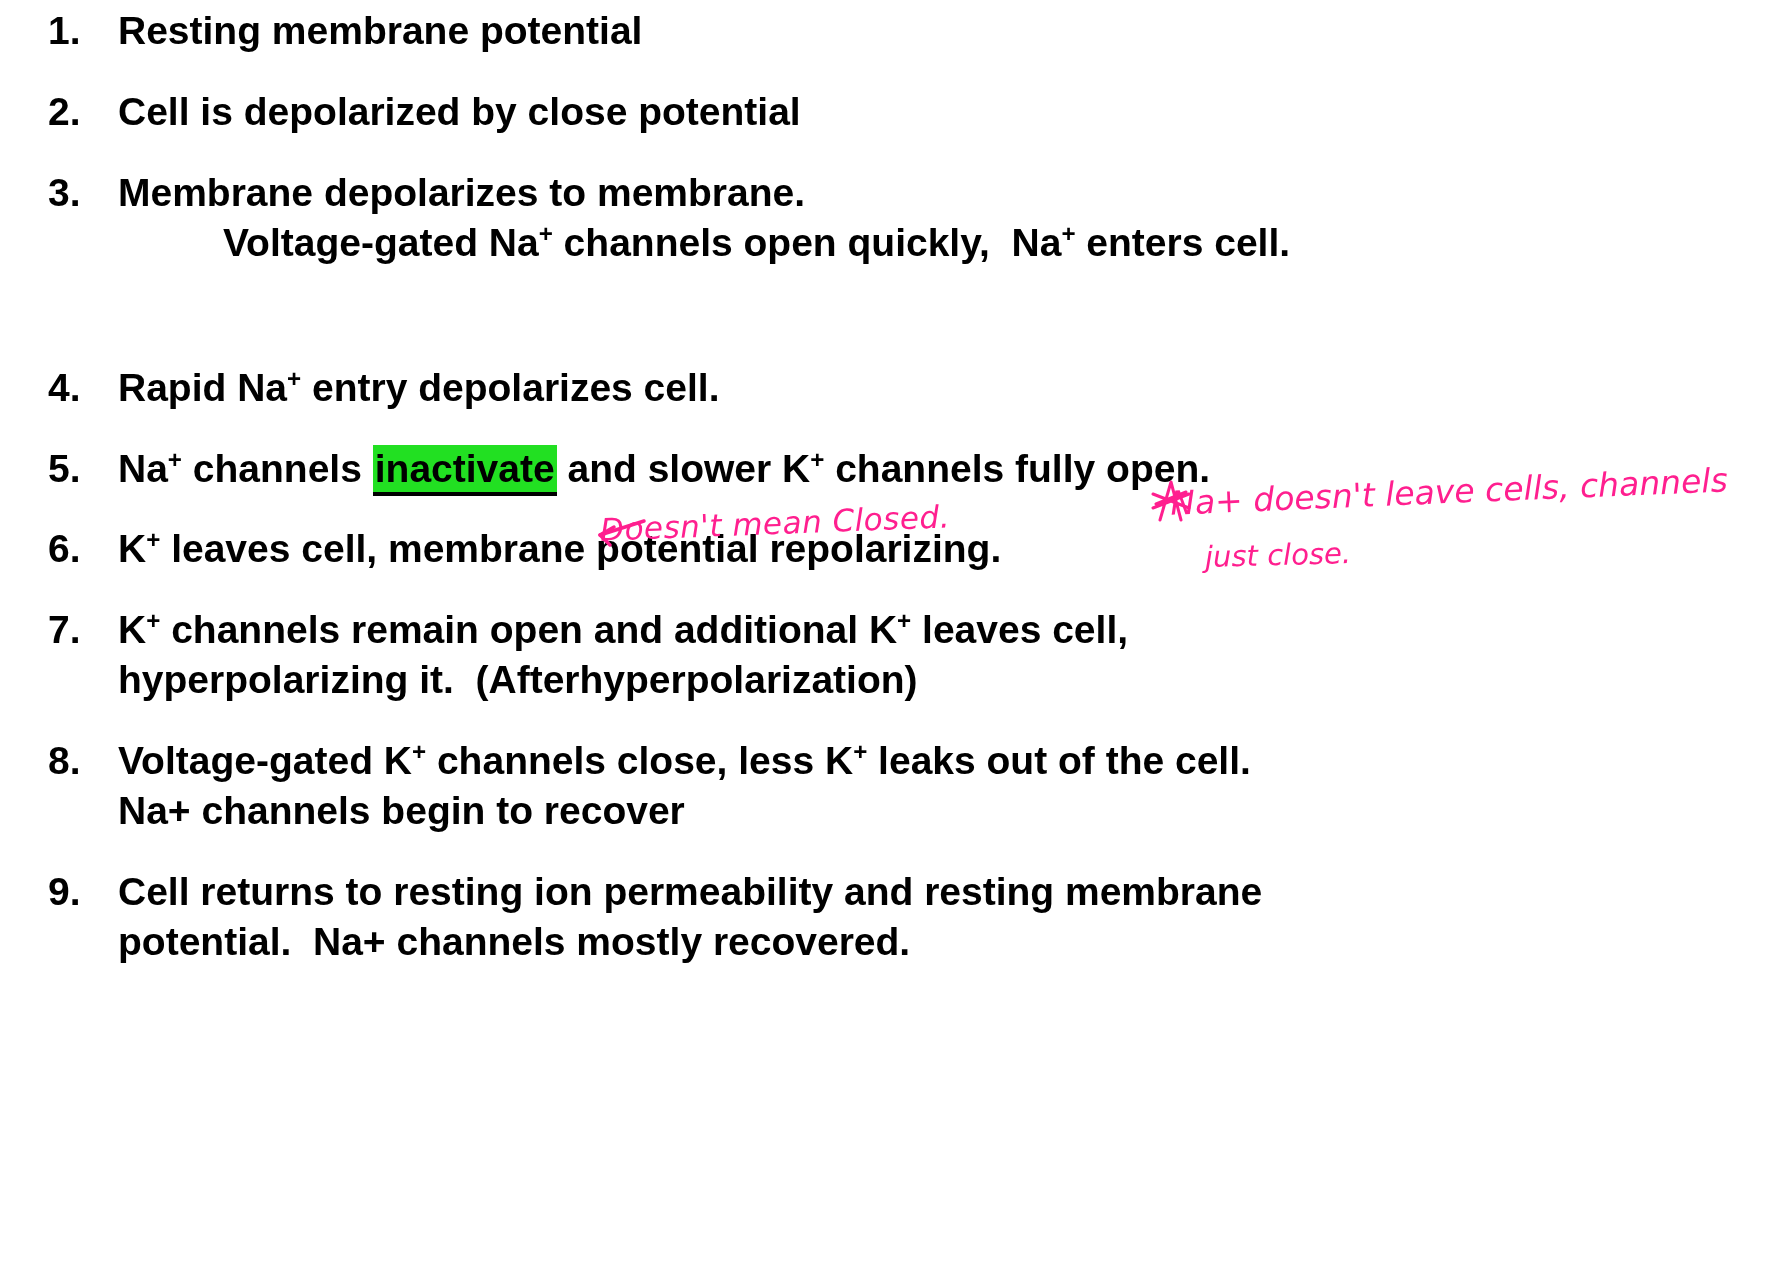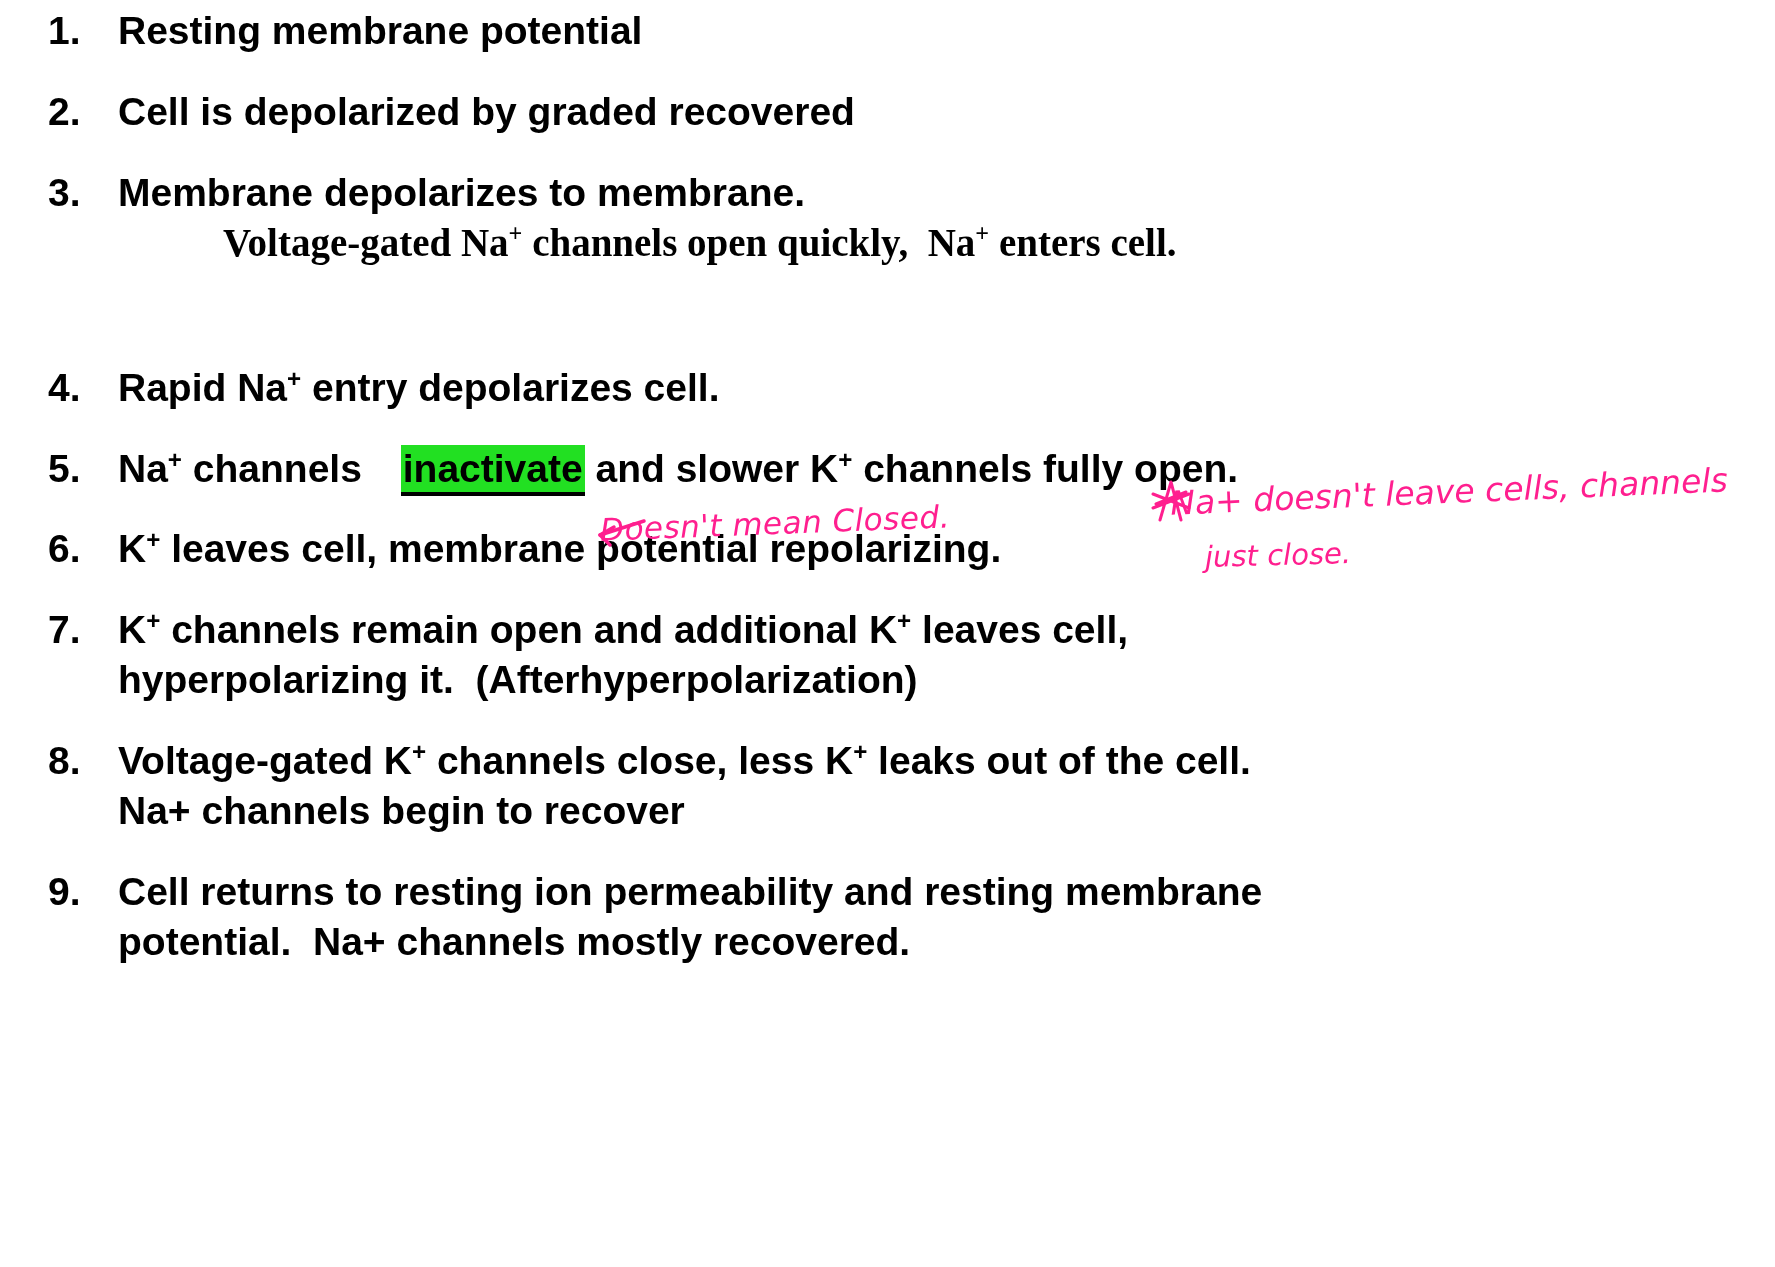--- a/index.html
+++ b/index.html
@@ -40,35 +40,33 @@
     text-align: left;
     font-size: 39px;
     font-weight: bold;
   }
   .body {
     flex: 1 1 auto;
   }
   .sub {
     margin-left: 105px;
     display: block;
-    font-family: Liberation Serif, serif;
   }
   .gap {
     height: 64px;
   }
   sup {
     font-size: 0.62em;
     vertical-align: super;
     line-height: 0;
   }
   .hl {
     background: #22e022;
     border-bottom: 4px solid #000;
     padding: 2px 2px;
-    margin-left: 28px;
   }
   .ann {
     position: absolute;
     color: #ff1f8f;
     font-family: "DejaVu Sans", sans-serif;
     font-weight: normal;
     pointer-events: none;
   }
   .ann-1 {
     left: 600px;
@@ -112,21 +110,21 @@
 
   <div class="list">
 
     <div class="item">
       <span class="num">1.</span>
       <span class="body">Resting membrane potential</span>
     </div>
 
     <div class="item">
       <span class="num">2.</span>
-      <span class="body">Cell is depolarized by graded recovered</span>
+      <span class="body">Cell is depolarized by close potential</span>
     </div>
 
     <div class="item">
       <span class="num">3.</span>
       <span class="body">
         <span>Membrane depolarizes to membrane.</span>
         <span class="sub">Voltage-gated Na<sup>+</sup> channels open quickly,&nbsp; Na<sup>+</sup> enters cell.</span>
       </span>
     </div>
 

